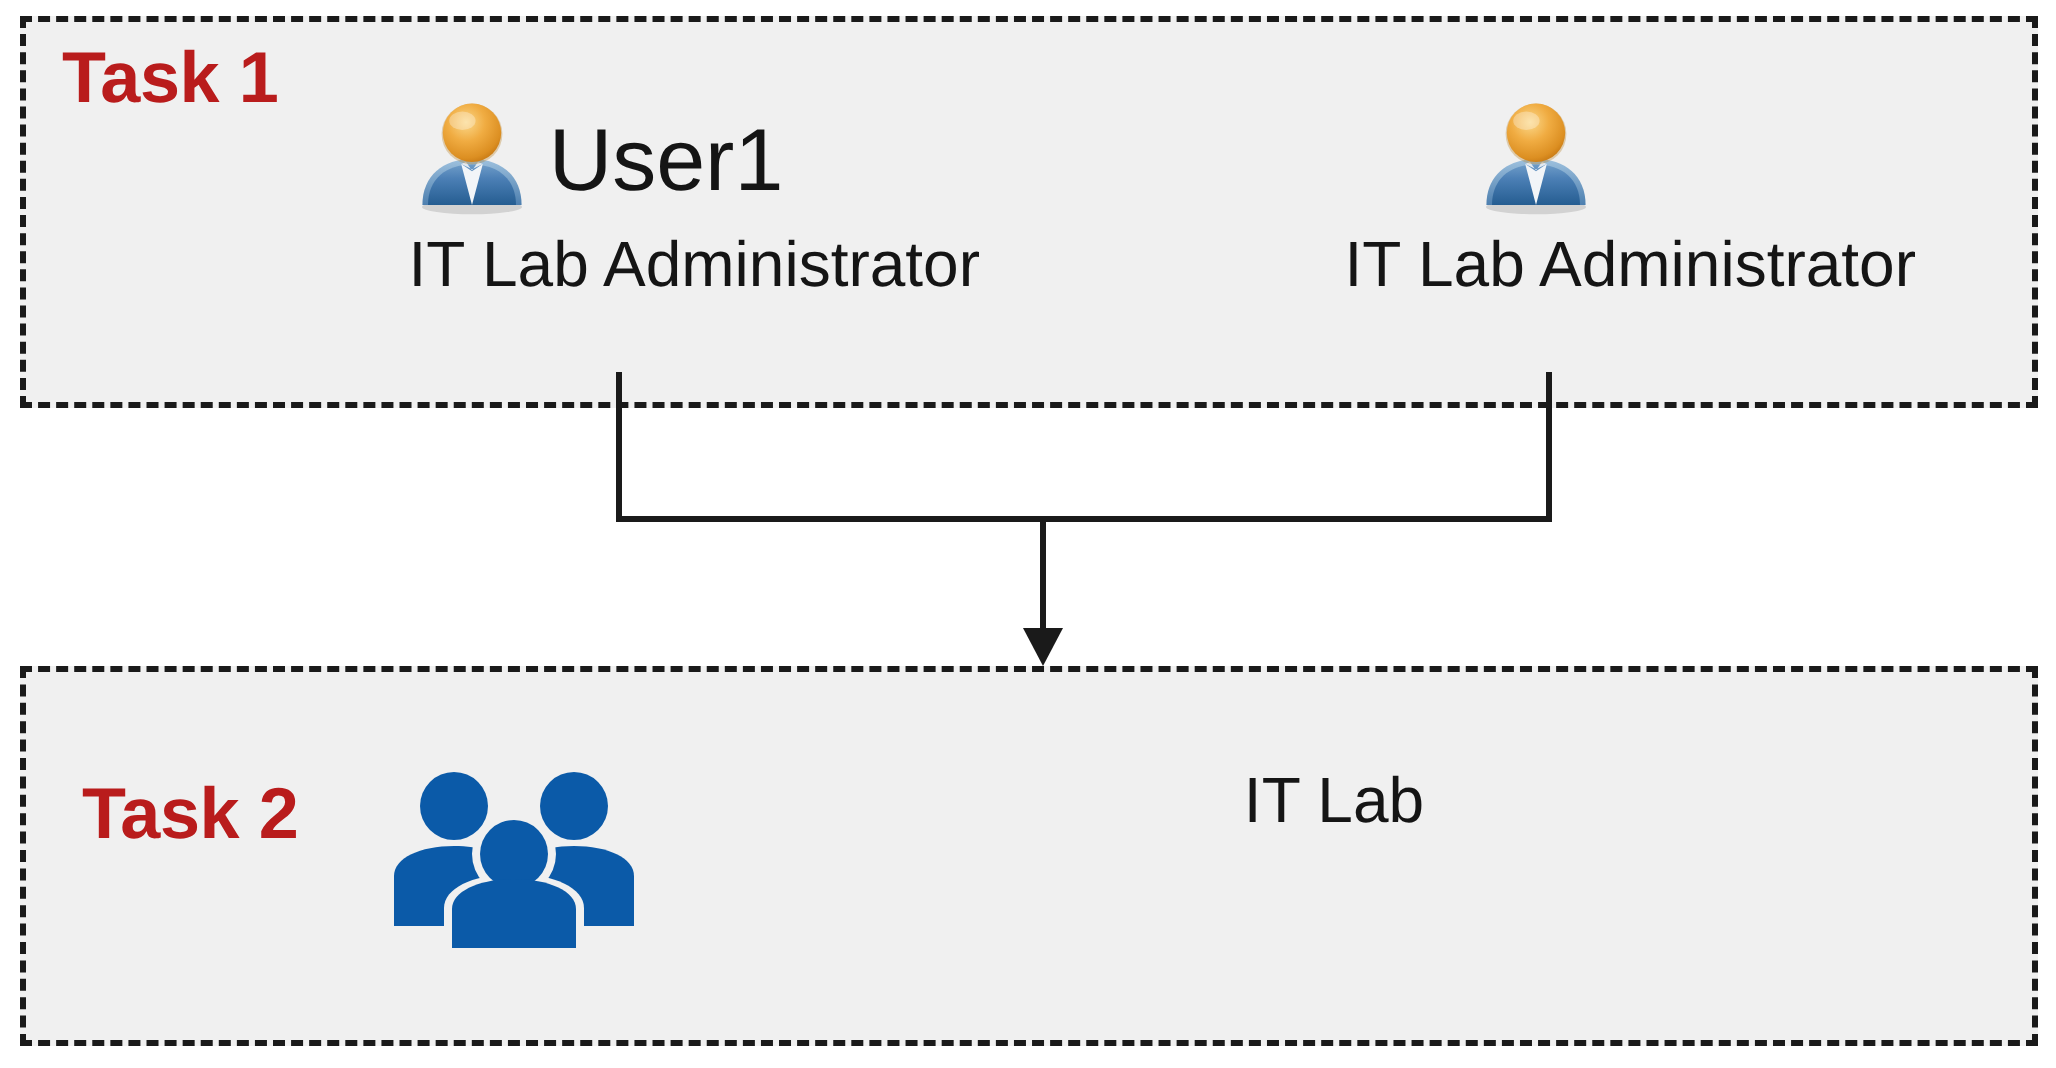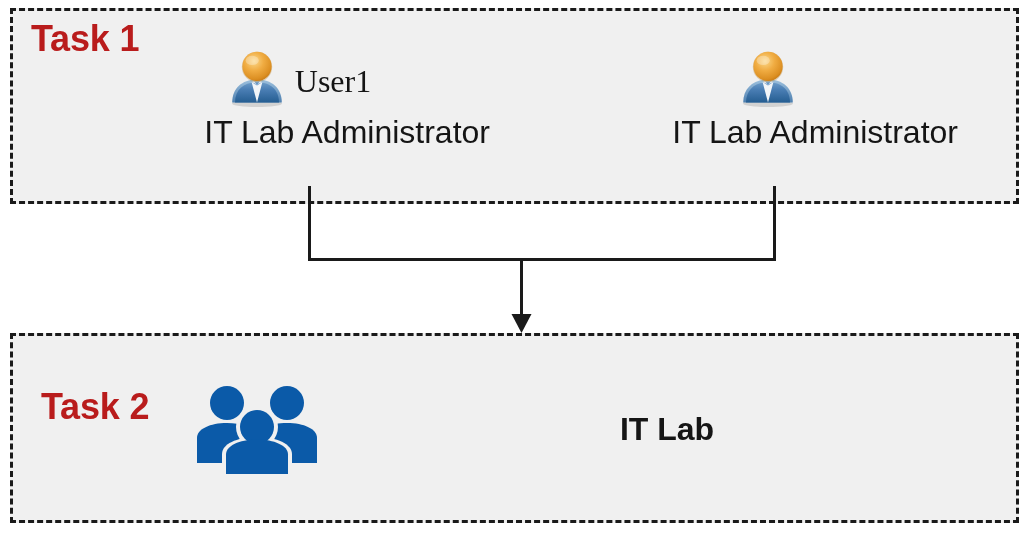--- a/index.html
+++ b/index.html
@@ -48,47 +48,45 @@
   #person-guest  { left: 578px; top: 50px; }
 
   .person-row {
     display: flex;
     align-items: center;
     justify-content: center;
     gap: 10px;
     height: 62px;
   }
   .person-name {
-    font-size: 32px;
+    font-size: 44px;
     color: #151515;
     white-space: nowrap;
     line-height: 1;
-    font-family: Liberation Serif, serif;
   }
   .person-role {
     font-size: 32px;
     color: #151515;
     white-space: nowrap;
     line-height: 1;
     margin-top: 4px;
     text-align: right;
   }
 
   .user-icon { display: block; flex: 0 0 auto; }
 
   
   #group-entry {
     position: absolute;
     left: 195px;
     top: 382px;
     width: 700px;
     display: flex;
-    align-items: center;
+    align-items: flex-start;
     gap: 120px;
-    font-weight: bold;
   }
   .group-icon { flex: 0 0 auto; display: block; }
   .group-name {
     font-size: 32px;
     color: #151515;
     line-height: 1.18;
     text-align: center;
     flex: 1 1 auto;
   }
 

